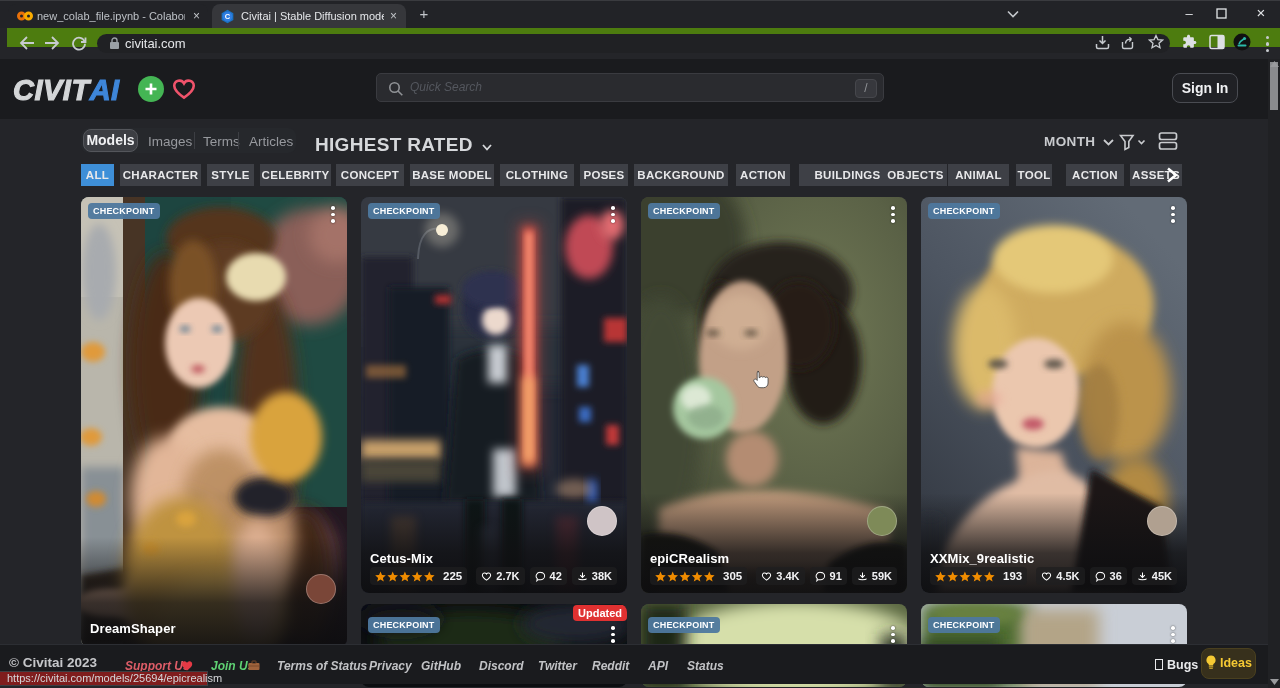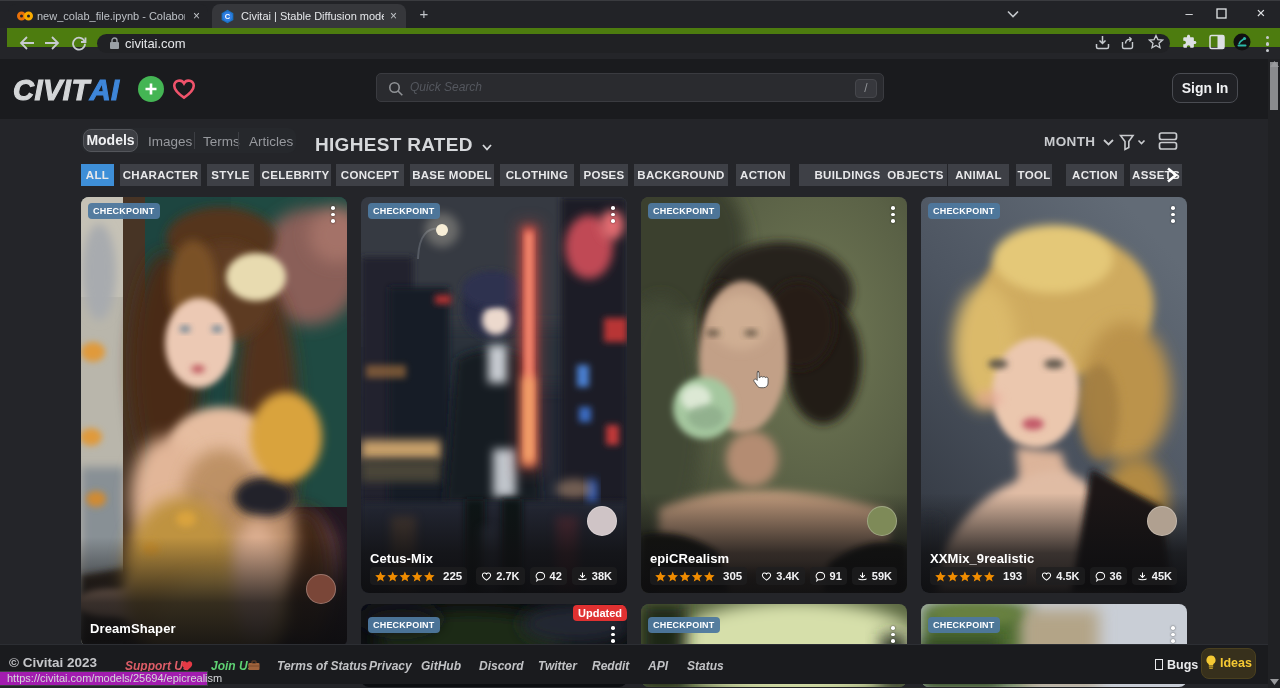--- a/index.html
+++ b/index.html
@@ -60,21 +60,21 @@
   .starsvg { display:block; }
   .ratenum { margin-left:4px; font-size:11.5px; }
   .avatar { position:absolute; border-radius:50%; width:30px; height:30px; border:1px solid rgba(255,255,255,.25); }
   
   #footer { position:absolute; left:0; top:585px; width:1268px; height:40px; background:#1A1B1E; border-top:1px solid #2C2E33;padding-left:36px; }
   #footer .c { position:absolute; top:10px; color:#C6C7CA; font-weight:bold; font-size:13.5px; }
   #footer a { position:absolute; top:14px; color:#C1C2C5; font-weight:bold; font-size:12px; text-decoration:none;font-style:italic; }
   #bugs { position:absolute; left:1155px; top:13px; color:#E8E9EB; font-size:12.5px; font-weight:bold; }
   #ideas { position:absolute; left:1201px; top:3px; width:55px; height:31px; background:#37301C; border:1px solid #4a401f; border-radius:8px;
      color:#F5C933; font-size:12.5px; font-weight:bold; text-align:center; line-height:29px; }
-  #statusbar { position:absolute; left:0; top:612px; width:208px; height:15px; background:#a21caf; border:1px solid #3C3E42; border-left:none;
+  #statusbar { position:absolute; left:0; top:612px; width:208px; height:15px; background:#7f1d1d; border:1px solid #3C3E42; border-left:none;
      color:#D5D7DA; font-size:11px; padding-left:7px; line-height:13px; }
   
   #sbar { position:absolute; left:1268px; top:59px; width:12px; height:629px; background:#202124; }
   #sthumb { position:absolute; left:1270px; top:62px; width:8px; height:48px; background:#8A8B8E; }
 </style>
 </head>
 <body>
 
 <div id="tabbar">
     <div style="position:absolute;left:0;top:0;width:1280px;height:1px;background:#3A3B3F"></div>

